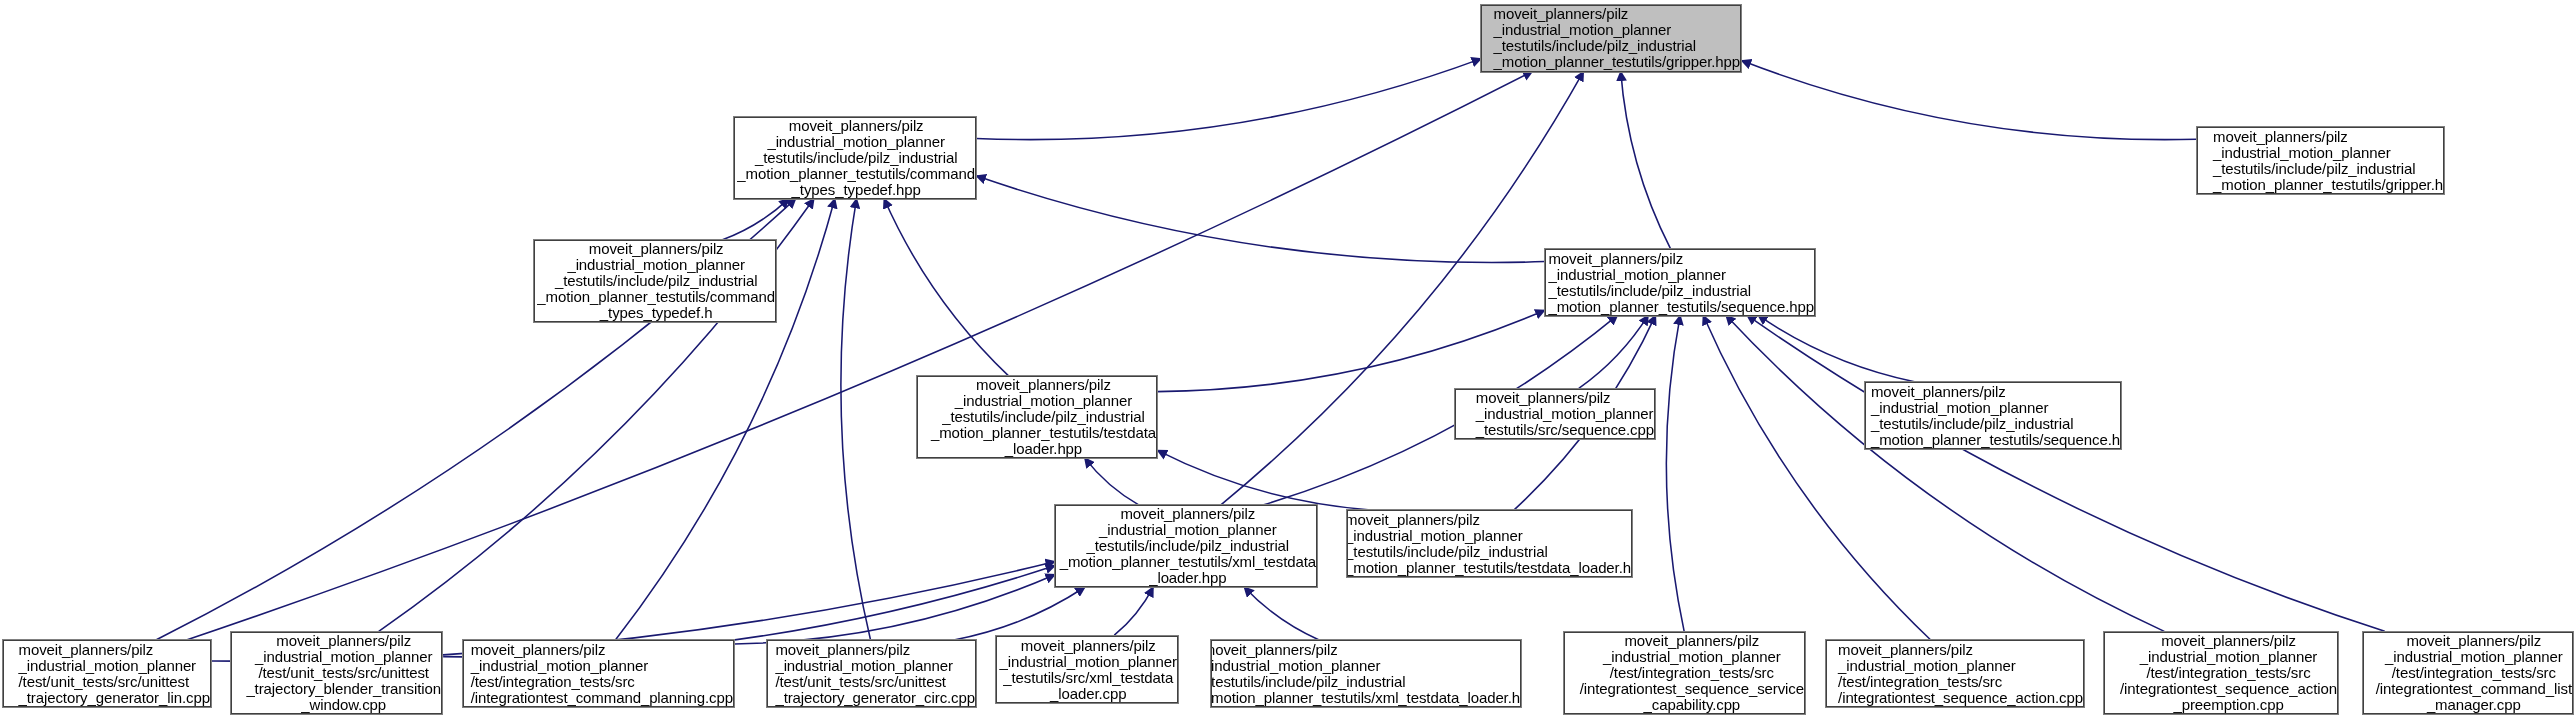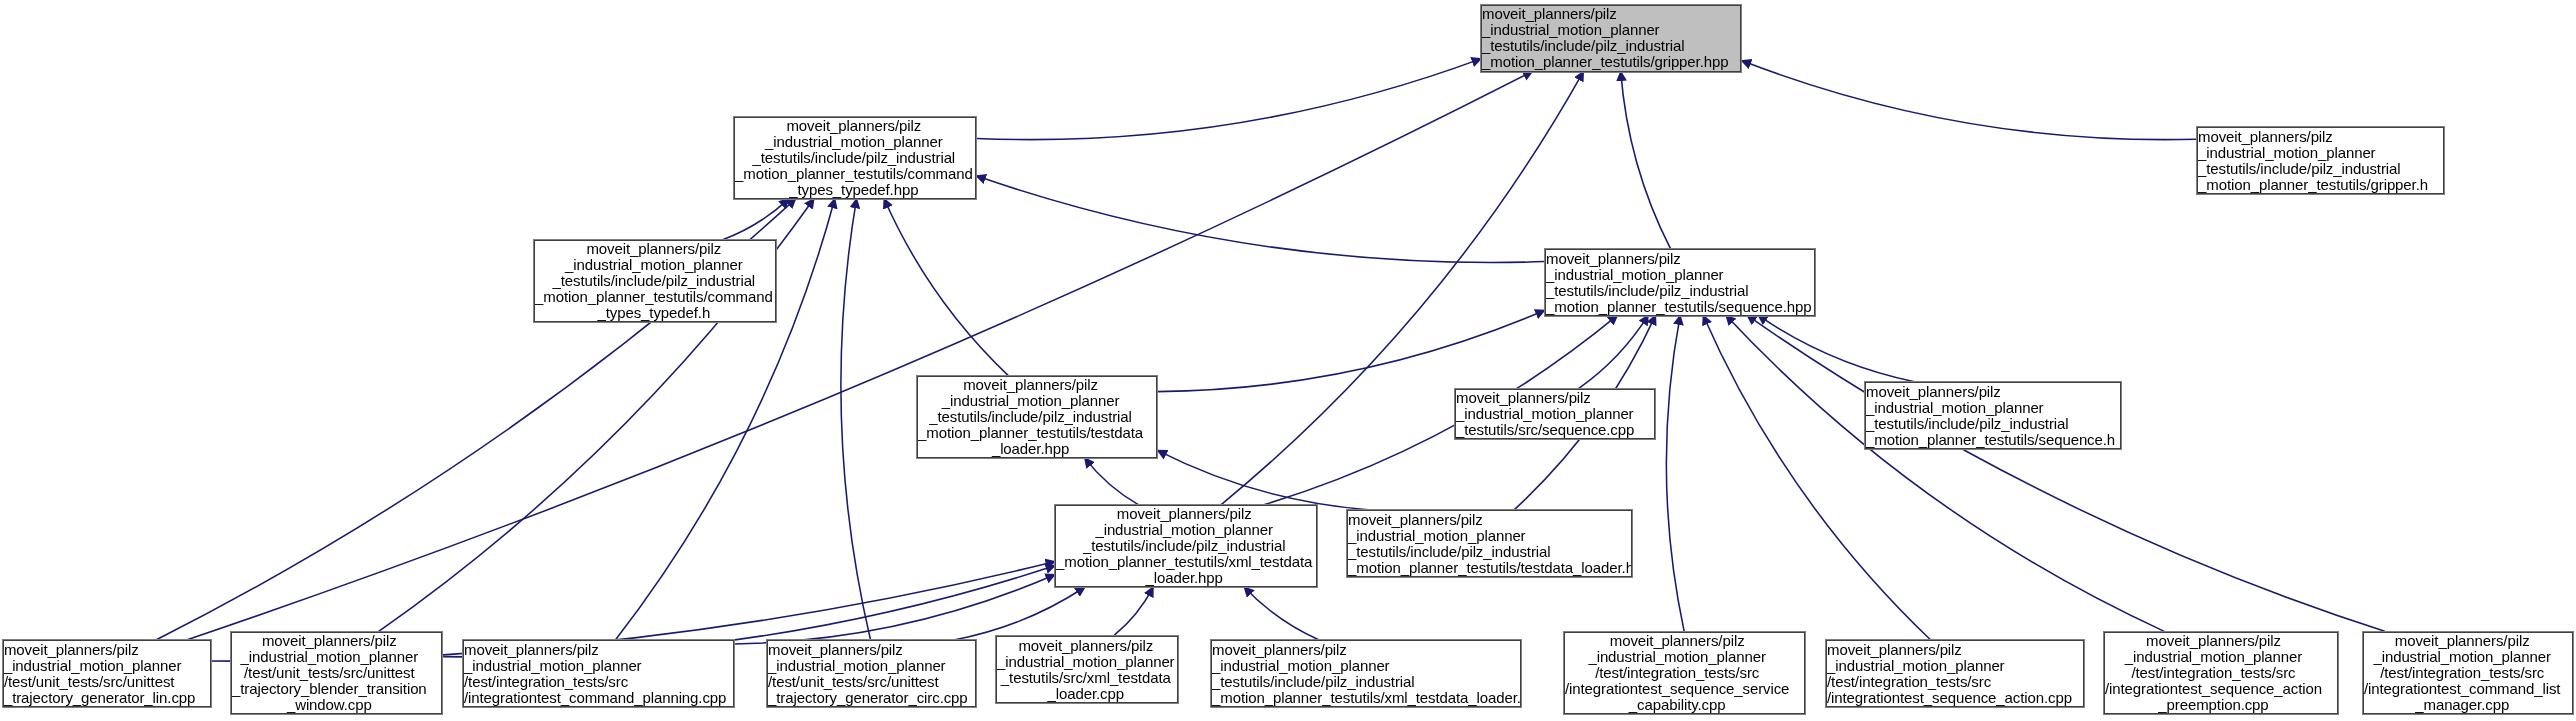--- a/index.html
+++ b/index.html
@@ -29,21 +29,21 @@
   }
   .node-box {
     position: absolute;
     box-sizing: border-box;
     background: #ffffff;
     border: 1px solid #404040;
     outline: 1px solid #808080;
     outline-offset: 0px;
     display: flex;
     align-items: center;
-    justify-content: flex-start;
+    justify-content: flex-end;
     overflow: hidden;
   }
   .node-box.root {
     background: #bfbfbf;
   }
   .node-label {
     font-family: "Liberation Sans", sans-serif;
     font-size: 15px;
     line-height: 16px;
     color: #000000;

